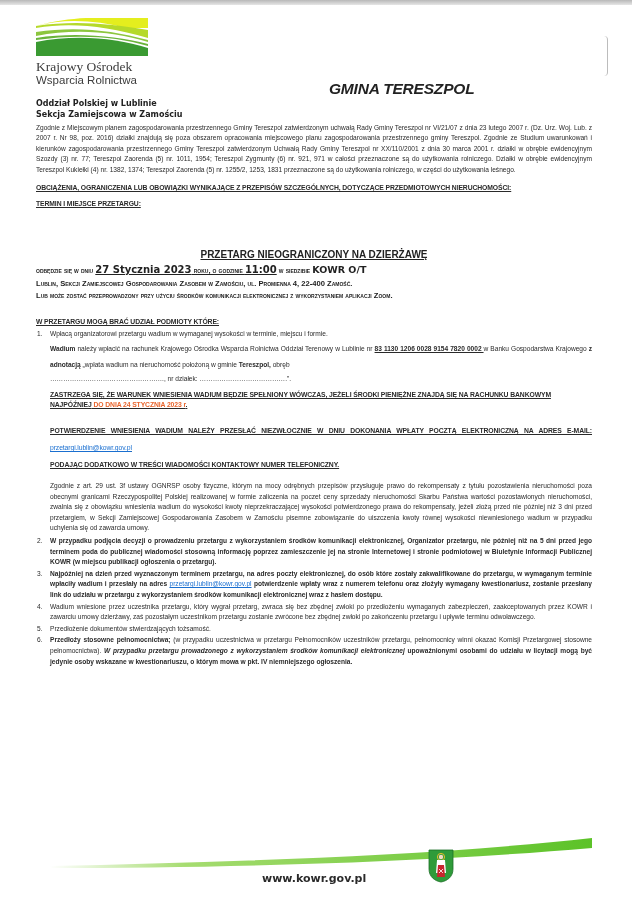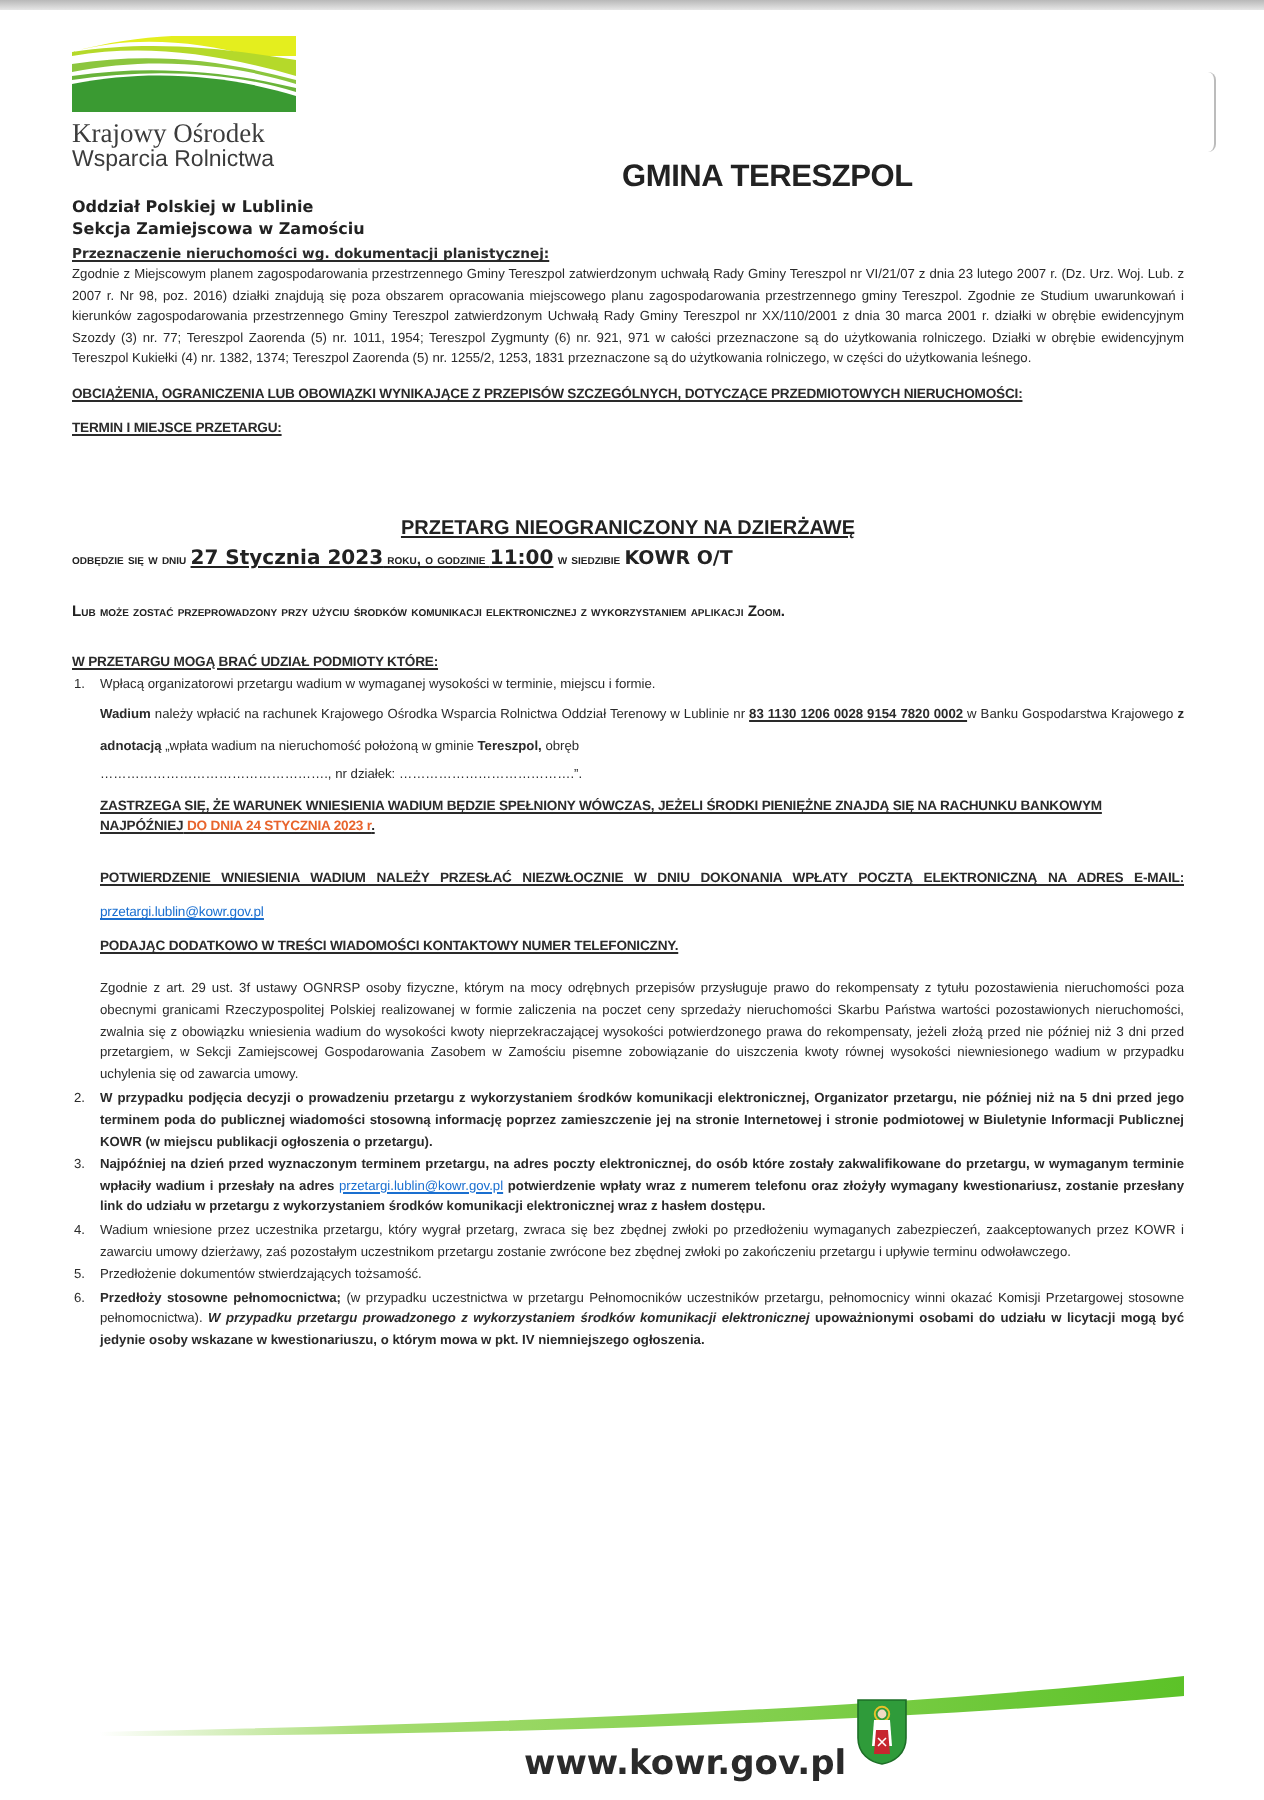--- a/index.html
+++ b/index.html
@@ -3,40 +3,40 @@
 <meta charset="utf-8">
 <style>
   * { box-sizing: border-box; margin: 0; padding: 0; }
   html, body { width: 632px; height: 900px; background: #fff; overflow: hidden; }
   body { font-family: "DejaVu Sans", sans-serif; color: #1a1a1a; position: relative; }
   .topbar { position: absolute; left: 0; top: 0; width: 632px; height: 5px; background: linear-gradient(#b8b8b8, #e6e6e6); }
   .logo { position: absolute; left: 36px; top: 18px; width: 112px; }
   .logo svg { display: block; }
   .logo-line1 { font-family: Liberation Serif, serif; font-size: 13.5px; color: #3c3c3c; margin-top: 3px; line-height: 15px; }
   .logo-line2 { font-family: "Liberation Sans", sans-serif; font-size: 11.5px; color: #3c3c3c; line-height: 13px; }
-  .gmina { position: absolute; left: 311px; top: 80px; font-family: "Liberation Sans", sans-serif; font-weight: bold; font-size: 15.5px; color: #222; letter-spacing: -0.2px; }
+  .gmina { position: absolute; left: 329px; top: 80px; font-family: "Liberation Sans", sans-serif; font-weight: bold; font-size: 15.5px; color: #222; letter-spacing: -0.2px; font-style: italic; }
   .branch { position: absolute; left: 36px; top: 98px; font-size: 8px; font-weight: bold; line-height: 11px; color: #222; }
   .content { position: absolute; left: 36px; top: 122px; width: 556px; font-family: "Liberation Sans", sans-serif; font-size: 6.6px; line-height: 10.4px; color: #2a2a2a; }
   .h-u { font-weight: bold; text-decoration: underline; font-size: 7px; }
   .h-caps { font-weight: bold; text-decoration: underline; font-size: 6.8px; letter-spacing: -0.1px; }
   p.j { text-align: justify; }
   .dejavu { font-family: "DejaVu Sans", sans-serif; font-size: 6.8px; }
   .przetarg-title { font-weight: bold; text-decoration: underline; font-size: 10px; margin-top: 38px; text-align: center; line-height: 13px; color: #222; }
   .przetarg-body { font-weight: bold; font-size: 7.6px; text-align: left; line-height: 12.8px; margin-top: 3px; font-variant: small-caps; color: #222; }
   .big { font-size: 10px; text-decoration: underline; font-family: "DejaVu Sans", sans-serif; font-variant: normal; }
   .big2 { font-size: 9.5px; font-family: "DejaVu Sans", sans-serif; font-variant: normal; }
   ol.list { list-style: none; }
   ol.list li { position: relative; padding-left: 14px; }
   ol.list li .num { position: absolute; left: 1px; top: 0; }
   .indent { padding-left: 14px; }
   .orange { color: #e8642c; }
   .link { color: #1a6fd0; text-decoration: underline; }
   b { font-weight: bold; }
   .footer-swoosh { position: absolute; left: 50px; top: 838px; }
-  .footer-url { position: absolute; left: 262px; top: 872px; font-family: "DejaVu Sans", sans-serif; font-weight: bold; font-size: 17px; color: #2a2a2a; }
+  .footer-url { position: absolute; left: 262px; top: 872px; font-family: "DejaVu Sans", sans-serif; font-weight: bold; font-size: 11px; color: #2a2a2a; }
   .coa { position: absolute; left: 428px; top: 849px; }
   .edge-mark { position: absolute; left: 604px; top: 36px; width: 4px; height: 40px; border-right: 1.5px solid #bcbcbc; border-radius: 0 8px 8px 0; }
 </style>
 </head>
 <body>
 
 <div class="topbar"></div>
 <div class="edge-mark"></div>
 
 <div class="logo">
@@ -53,31 +53,30 @@
 
 <div class="gmina">GMINA TERESZPOL</div>
 
 <div class="branch">
   <div>Oddział Polskiej w Lublinie</div>
   <div>Sekcja Zamiejscowa w Zamościu</div>
 </div>
 
 <div class="content">
 
-  <div class="h-u dejavu">Przeznaczenie nieruchomości wg. dokumentacji planistycznej:</div>
   <p class="j" style="margin-top:1px;">Zgodnie z Miejscowym planem zagospodarowania przestrzennego Gminy Tereszpol zatwierdzonym uchwałą Rady Gminy Tereszpol nr VI/21/07 z dnia 23 lutego 2007 r. (Dz. Urz. Woj. Lub. z 2007 r. Nr 98, poz. 2016)  działki znajdują się poza obszarem opracowania miejscowego planu zagospodarowania przestrzennego gminy Tereszpol. Zgodnie ze Studium uwarunkowań i kierunków zagospodarowania przestrzennego Gminy Tereszpol zatwierdzonym Uchwałą Rady Gminy Tereszpol nr XX/110/2001 z dnia 30 marca 2001 r. działki w obrębie ewidencyjnym Szozdy (3) nr. 77; Tereszpol Zaorenda (5) nr. 1011, 1954; Tereszpol Zygmunty (6) nr. 921, 971 w całości przeznaczone są do użytkowania rolniczego. Działki w obrębie ewidencyjnym Tereszpol Kukiełki (4) nr. 1382, 1374; Tereszpol Zaorenda (5) nr. 1255/2, 1253, 1831 przeznaczone są do użytkowania rolniczego, w części do użytkowania leśnego.</p>
 
   <div class="h-caps" style="margin-top:8px;">OBCIĄŻENIA, OGRANICZENIA LUB OBOWIĄZKI WYNIKAJĄCE Z PRZEPISÓW SZCZEGÓLNYCH, DOTYCZĄCE PRZEDMIOTOWYCH NIERUCHOMOŚCI:</div>
 
   <div class="h-caps" style="margin-top:6px;">TERMIN I MIEJSCE PRZETARGU:</div>
 
   <div class="przetarg-title">PRZETARG NIEOGRANICZONY NA DZIERŻAWĘ</div>
   <div class="przetarg-body">
     <span>odbędzie się w dniu </span><span class="big">27 Stycznia 2023</span><span style="text-decoration:underline;"> roku, o godzinie </span><span class="big">11:00</span><span>  w siedzibie </span><span class="big2">KOWR O/T</span><br>
-    <br>
+    <span>Lublin, Sekcji Zamiejscowej Gospodarowania Zasobem w Zamościu, ul. Promienna 4, 22-400 Zamość.</span><br>
     <span>Lub może zostać przeprowadzony przy użyciu środków komunikacji elektronicznej z wykorzystaniem aplikacji Zoom.</span>
   </div>
 
   <div class="h-caps" style="margin-top:14px;">W PRZETARGU MOGĄ BRAĆ UDZIAŁ PODMIOTY KTÓRE:</div>
 
   <ol class="list">
     <li style="margin-top:1px;">
       <span class="num">1.</span>
       <span>Wpłacą organizatorowi przetargu wadium w wymaganej wysokości w terminie, miejscu i formie.</span>
     </li>

